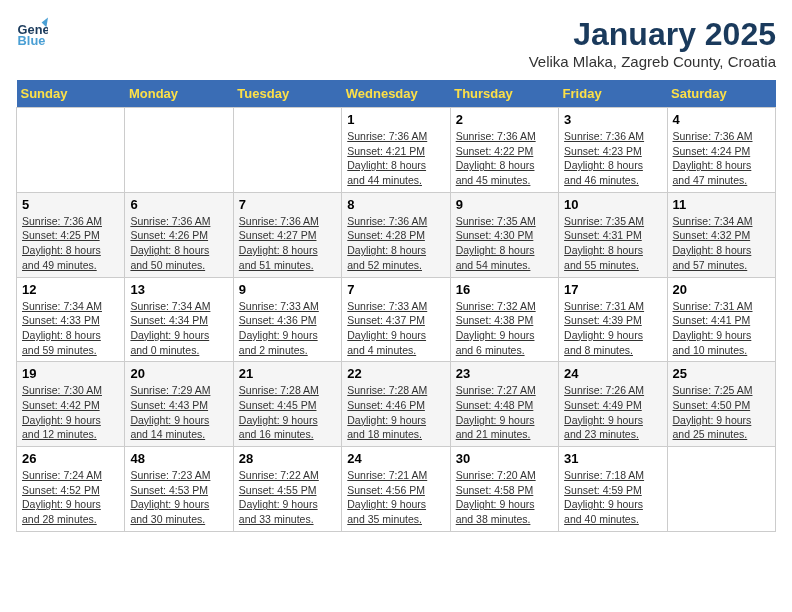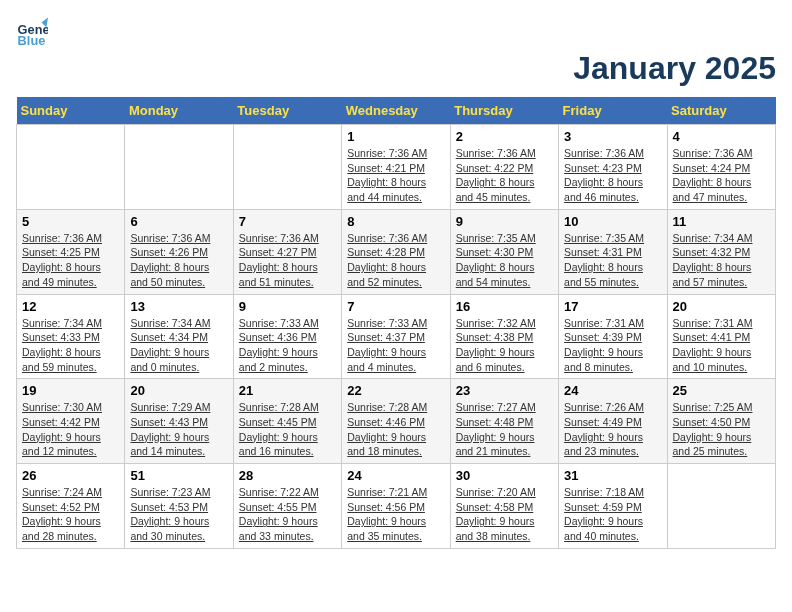--- a/index.html
+++ b/index.html
@@ -25,21 +25,20 @@
       width: 32px;
       height: 32px;
     }
     .title-area {
       text-align: right;
     }
     .month-title {
       font-size: 32px;
       font-weight: bold;
       color: #1a3a5c;
-      margin-top: 34px;
     }
     .subtitle {
       font-size: 15px;
       color: #333;
     }
     table {
       width: 100%;
       border-collapse: collapse;
       font-size: 11px;
     }
@@ -86,20 +85,21 @@
 <div class="header">
   <div class="logo">
     <svg class="logo-icon" viewBox="0 0 40 40">
       <text x="2" y="22" font-size="16" font-weight="bold" fill="#1a3a5c">General</text>
       <text x="2" y="36" font-size="16" font-weight="bold" fill="#4a9fd4">Blue</text>
       <polygon points="32,8 40,2 38,14" fill="#4a9fd4"></polygon>
     </svg>
   </div>
   <div class="title-area">
     <div class="month-title">January 2025</div>
+    <div class="subtitle">Velika Mlaka, Zagreb County, Croatia</div>
   </div>
 </div>
 
 <table>
   <thead>
     <tr>
     <th>Sunday</th>
         <th>Monday</th>
         <th>Tuesday</th>
         <th>Wednesday</th>
@@ -219,21 +219,21 @@
           <div class="day-num">25</div>
           <div class="day-info">Sunrise: 7:25 AM<br>Sunset: 4:50 PM<br>Daylight: 9 hours<br>and 25 minutes.</div>
         </td>
       </tr>
       <tr>
         <td>
           <div class="day-num">26</div>
           <div class="day-info">Sunrise: 7:24 AM<br>Sunset: 4:52 PM<br>Daylight: 9 hours<br>and 28 minutes.</div>
         </td>
         <td>
-          <div class="day-num">51</div>
+          <div class="day-num">48</div>
           <div class="day-info">Sunrise: 7:23 AM<br>Sunset: 4:53 PM<br>Daylight: 9 hours<br>and 30 minutes.</div>
         </td>
         <td>
           <div class="day-num">28</div>
           <div class="day-info">Sunrise: 7:22 AM<br>Sunset: 4:55 PM<br>Daylight: 9 hours<br>and 33 minutes.</div>
         </td>
         <td>
           <div class="day-num">24</div>
           <div class="day-info">Sunrise: 7:21 AM<br>Sunset: 4:56 PM<br>Daylight: 9 hours<br>and 35 minutes.</div>
         </td>

